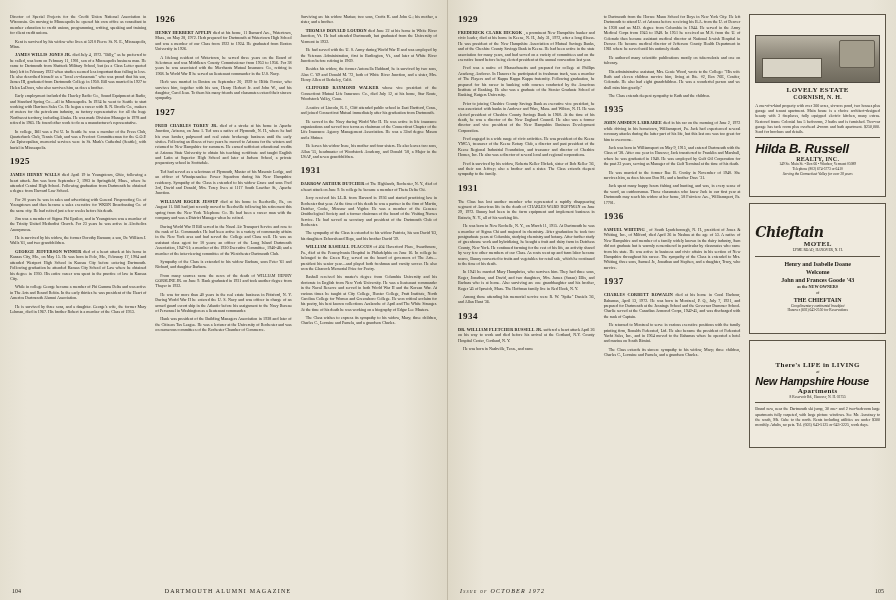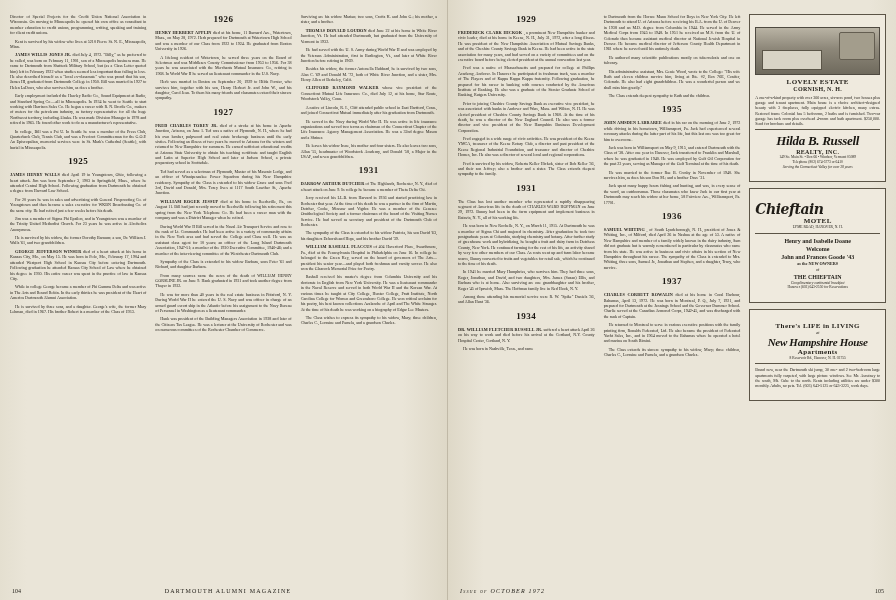--- a/index.html
+++ b/index.html
@@ -24,60 +24,60 @@
   }
   .page.left{width:448px;border-right:1px solid #bdb5a2;
     background:linear-gradient(to right,#e4dfd0 0%,#eae5d8 6%,#eae5d8 90%,#ded8c7 100%);}
   .page.right{width:448px;
     background:linear-gradient(to left,#e4dfd0 0%,#eae5d8 6%,#eae5d8 92%,#ded8c7 100%);}
   .cols{display:flex;gap:9px;height:556px;}
   .col{width:138px;font-size:4.1px;line-height:1.32;text-align:justify;color:#24201a;}
   .col p{margin:0 0 3px 0;text-indent:5px;}
   .col p.first{text-indent:0;}
   .yearhead{
-    text-align:center;font-weight:bold;font-size:9px;letter-spacing:.5px;
+    text-align:left;font-weight:bold;font-size:9px;letter-spacing:.5px;
     margin:6px 0 4px 0;color:#1c1813;font-family:"Liberation Serif",serif;
   }
   .yearhead.top{margin-top:0;}
   .name{
     font-weight:bold;font-size:4.2px;letter-spacing:.15px;
   }
   .footer{
     position:absolute;bottom:6px;left:0;right:0;
     font-size:5.5px;
     display:flex;justify-content:space-between;padding:0 12px;
     color:#23201a;
   }
   .footer .center{font-variant:small-caps;letter-spacing:1.2px;font-size:6px;}
   .pagenum{font-size:6px;font-weight:normal;}
   
   .adcol{width:138px;display:flex;flex-direction:column;gap:6px;}
   .ad{
     border:1px solid #5b5446;background:#efeade;box-sizing:border-box;
-    padding:12px 5px;color:#201d17;
+    padding:20px 5px;color:#201d17;
   }
   .ad-photo{
     height:46px;background:linear-gradient(180deg,#b9b3a4 0%,#8d8779 45%,#6f6a5d 100%);
     border:1px solid #4e4940;margin-bottom:3px;position:relative;overflow:hidden;
   }
   .ad-photo:after{
     content:"";position:absolute;left:6px;bottom:4px;width:58px;height:18px;
     background:#d9d4c6;border:1px solid #5b5548;
   }
   .ad-photo:before{
     content:"";position:absolute;right:4px;top:4px;width:34px;height:26px;
     background:#a39d8c;border:1px solid #645e51;border-radius:2px;
   }
   .ad-title{font-weight:bold;text-align:center;font-size:7px;letter-spacing:.4px;line-height:1.15;}
   .ad-sub{text-align:center;font-size:6px;font-weight:bold;letter-spacing:.3px;}
   .ad-body{font-size:4px;line-height:1.3;text-align:justify;margin-top:3px;}
   .ad-line{text-align:center;font-size:4.2px;line-height:1.35;}
   .script{
-    font-family:Liberation Serif, serif;font-style:italic;font-weight:bold;
-    font-size:13px;text-align:center;letter-spacing:-.3px;color:#1a1712;
+    font-family:Liberation Sans, sans-serif;font-style:italic;font-weight:bold;
+    font-size:13px;text-align:left;letter-spacing:-.3px;color:#1a1712;
   }
   .script.sm{font-size:11px;}
   .ad-rule{height:1px;background:#5b5446;margin:3px 0;}
   .center{text-align:center;}
   .bold{font-weight:bold;}
   .ital{font-style:italic;}
   .big{font-size:6px;}
   .motel-name{font-family:"DejaVu Serif",serif;font-style:italic;font-weight:bold;font-size:14px;letter-spacing:-.5px;}
   .tiny{font-size:3.6px;line-height:1.3;}
   .gutter{

